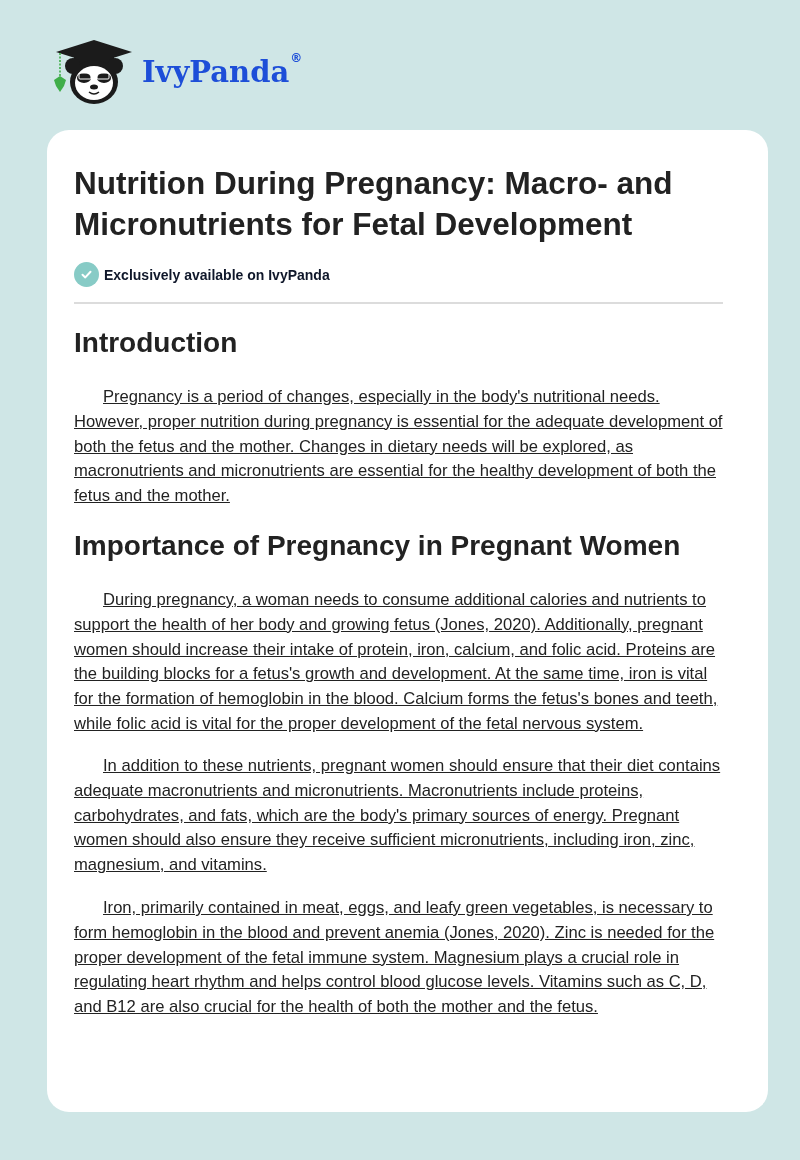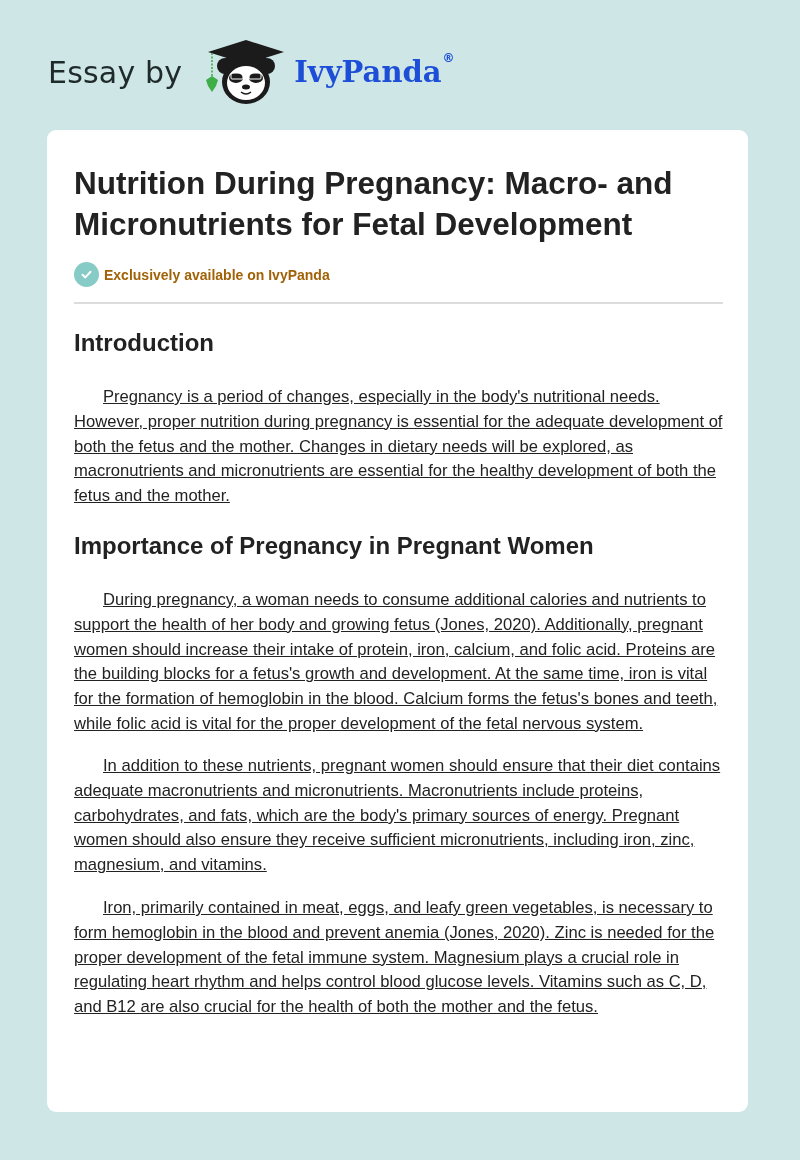--- a/index.html
+++ b/index.html
@@ -26,58 +26,57 @@
       font-weight: bold; font-size: 29px; color: #1d4ed8;
       position: relative;
     }
     .brand .reg {
       font-family: "DejaVu Sans", sans-serif; font-size: 12px;
       vertical-align: top; position: relative; top: -4px; margin-left: 1px;
     }
     .card {
       position: absolute; left: 47px; top: 130px;
       width: 701px; height: 982px;
-      background: #ffffff; border-radius: 9px;
+      background: #ffffff; border-radius: 22px; padding-left: 20px;
     }
     .content { position: absolute; left: 27px; top: 0; width: 650px; }
     h1.title {
       margin: 0; position: absolute; top: 33px; left: 0; width: 660px;
       font-size: 31.5px; line-height: 41px; font-weight: bold; color: #222;
     }
     .exclusive {
       position: absolute; top: 132px; left: 0;
       display: flex; align-items: center;
     }
     .check-badge {
       width: 25px; height: 25px; border-radius: 50%;
       background: #87cbc6; display: flex; align-items: center; justify-content: center;
       margin-right: 5px;
     }
-    .exclusive-label { font-size: 14px; font-weight: bold; color: #a16207; }
+    .exclusive-label { font-size: 14px; font-weight: bold; color: #0f172a; }
     .divider {
       position: absolute; top: 172px; left: 0; width: 649px;
       height: 2px; background: #dcdcdc;
     }
     h2 {
       margin: 0; position: absolute; left: 0;
-      font-size: 24px; font-weight: bold; color: #222; line-height: 34px;
+      font-size: 28px; font-weight: bold; color: #222; line-height: 34px;
     }
     .para {
       position: absolute; left: 0; width: 652px;
       font-size: 16.6px; line-height: 24.8px; color: #222;
       margin: 0;
       text-decoration: underline;
     }
     .para .indent { display: inline-block; width: 29px; }
   </style>
 </head>
 <body>
 
 <header class="brand">
-  <span class="essay-by">Essay by</span>
   <svg class="logo-icon" viewBox="0 0 90 72">
 
     <polygon points="46,4 84,16 46,28 8,16" fill="#1b1b1b"></polygon>
     <rect x="26" y="18" width="40" height="10" fill="#1b1b1b"></rect>
 
     <line x1="12" y1="17" x2="12" y2="42" stroke="#3fae49" stroke-width="1.6" stroke-dasharray="2,1.5"></line>
     <path d="M12 40 l-6 4 l2 6 l4 6 l4 -6 l2 -6 z" fill="#3fae49"></path>
 
     <circle cx="25" cy="30" r="8" fill="#1b1b1b"></circle>
     <circle cx="67" cy="30" r="8" fill="#1b1b1b"></circle>

